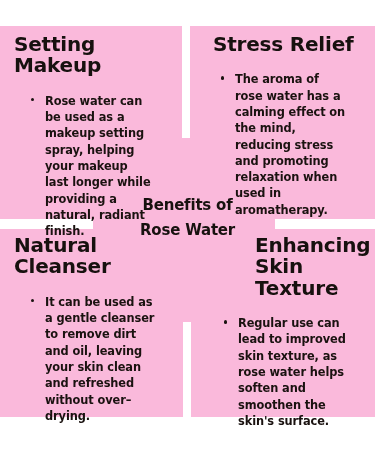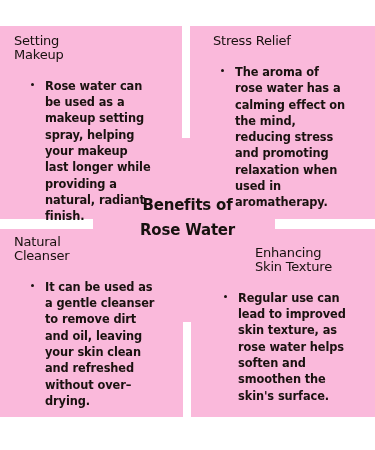--- a/index.html
+++ b/index.html
@@ -62,27 +62,27 @@
   }
 
   
   .panel {
     position: absolute;
     box-sizing: border-box;
   }
   .panel-tl { left: 0px;   top: 26px;  width: 182px; height: 190px; padding: 8px 12px 0 14px; }
   .panel-tr { left: 190px; top: 26px;  width: 185px; height: 190px; padding: 8px 9px 0 14px; }
   .panel-bl { left: 0px;   top: 229px; width: 183px; height: 188px; padding: 6px 10px 0 14px; }
-  .panel-br { left: 191px; top: 240px; width: 184px; height: 188px; padding: 6px 6px 0 14px; }
+  .panel-br { left: 191px; top: 229px; width: 184px; height: 188px; padding: 6px 6px 0 14px; }
 
   .panel-heading {
     margin: 0 0 10px 0;
     font-family: "DejaVu Sans", sans-serif;
-    font-weight: normal;
-    font-size: 13px;
+    font-weight: bold;
+    font-size: 20px;
     line-height: 1.07;
     color: #17110f;
     letter-spacing: -0.2px;
   }
   .panel-heading-tr { padding-left: 9px; }
   .panel-heading-br { padding-left: 50px; }
 
   .bullet-list {
     margin: 16px;
     padding: 0;

